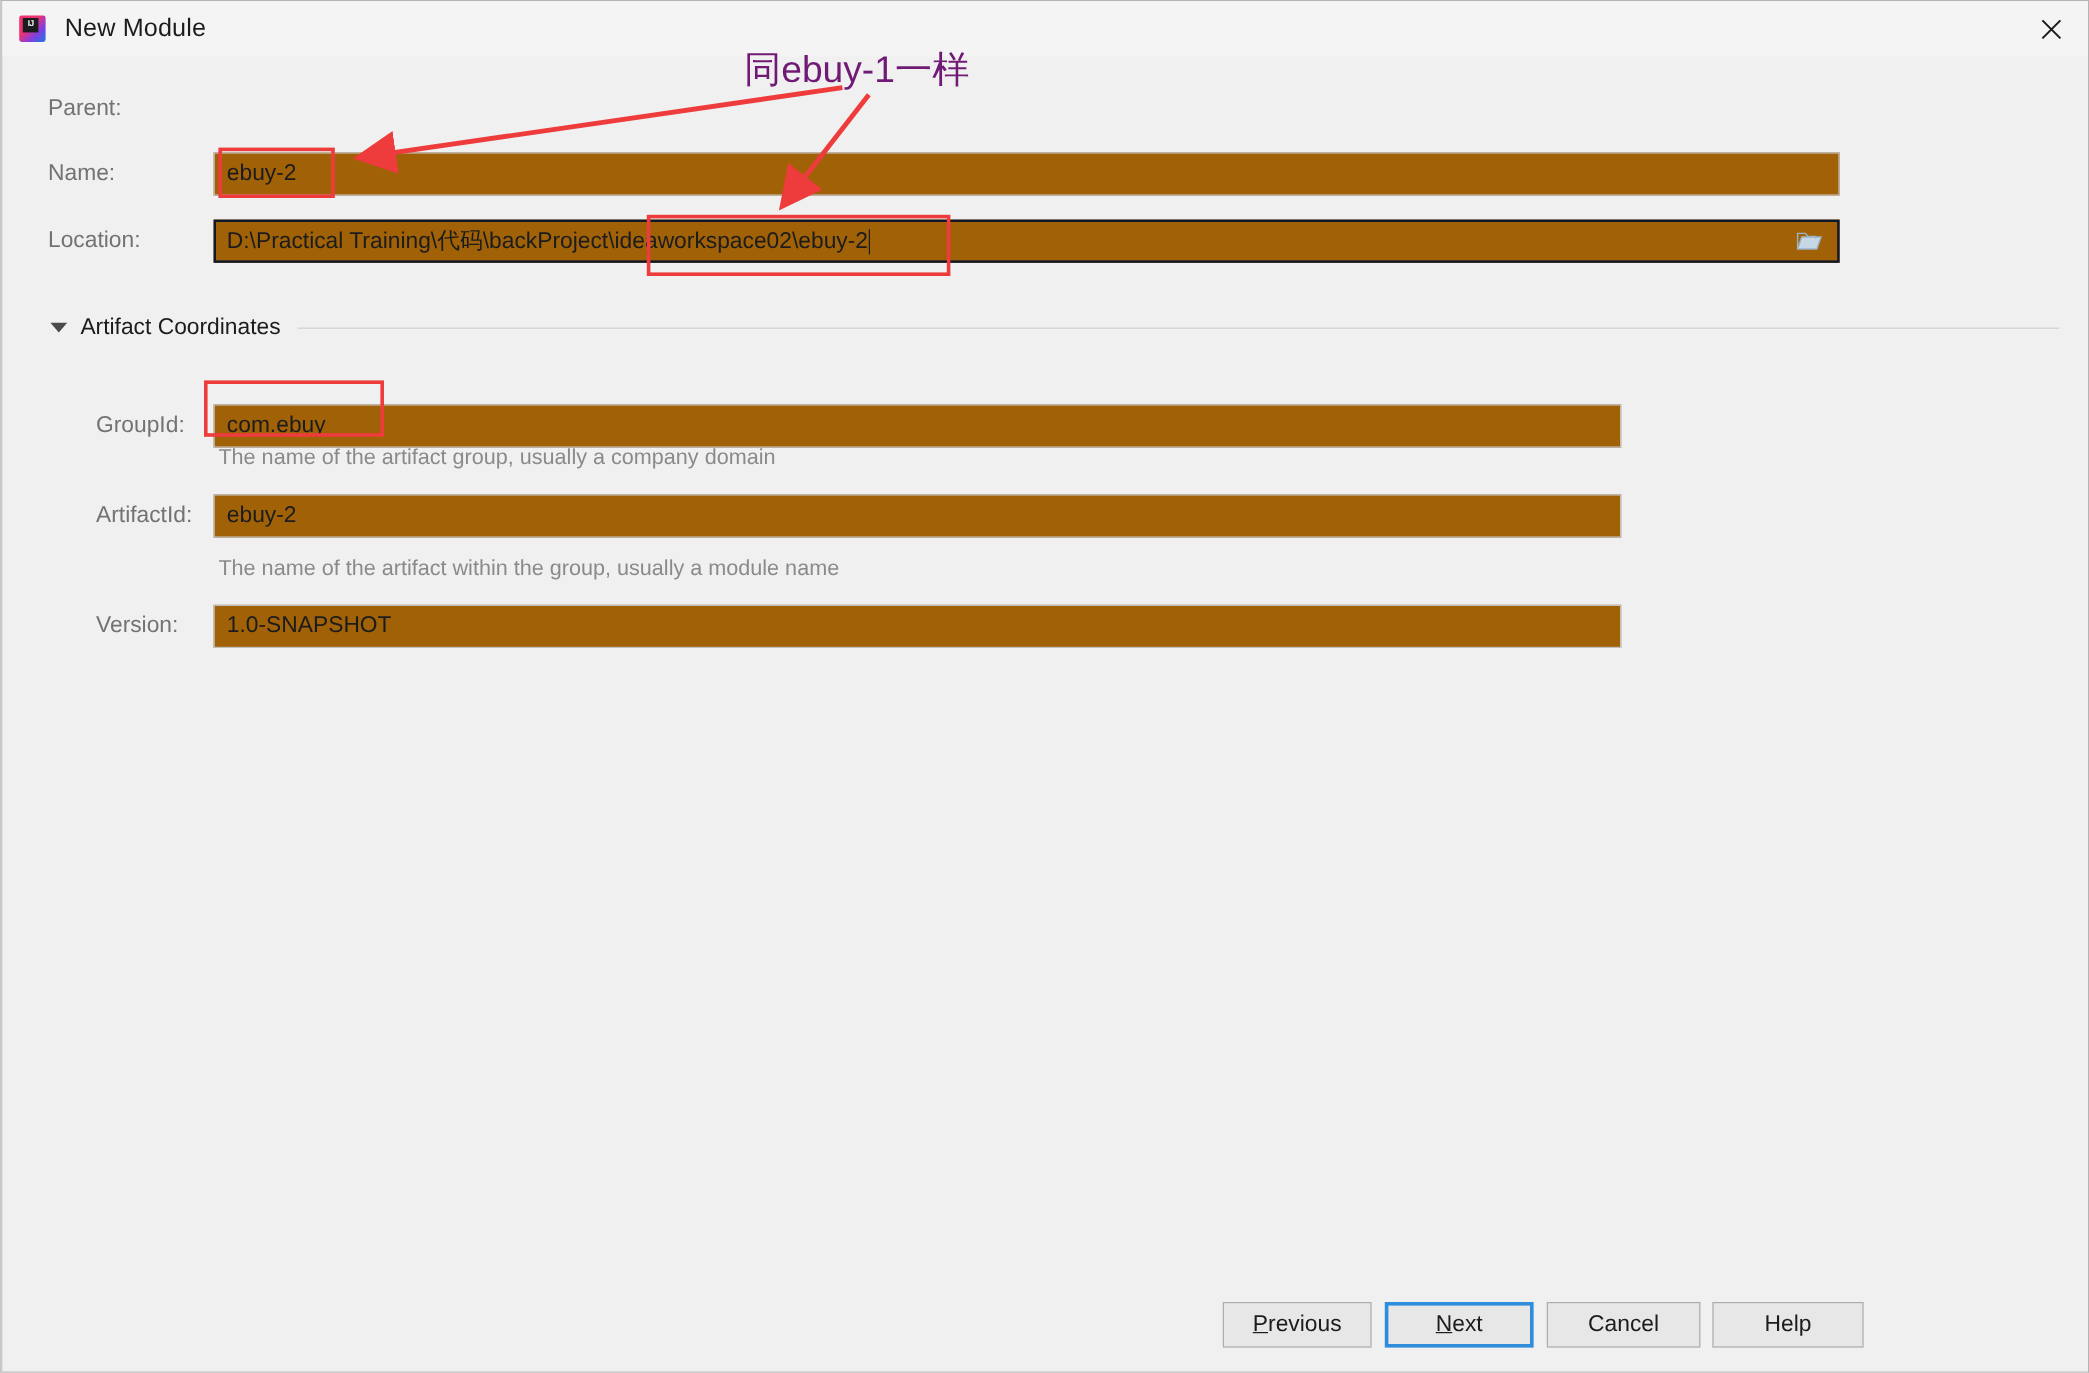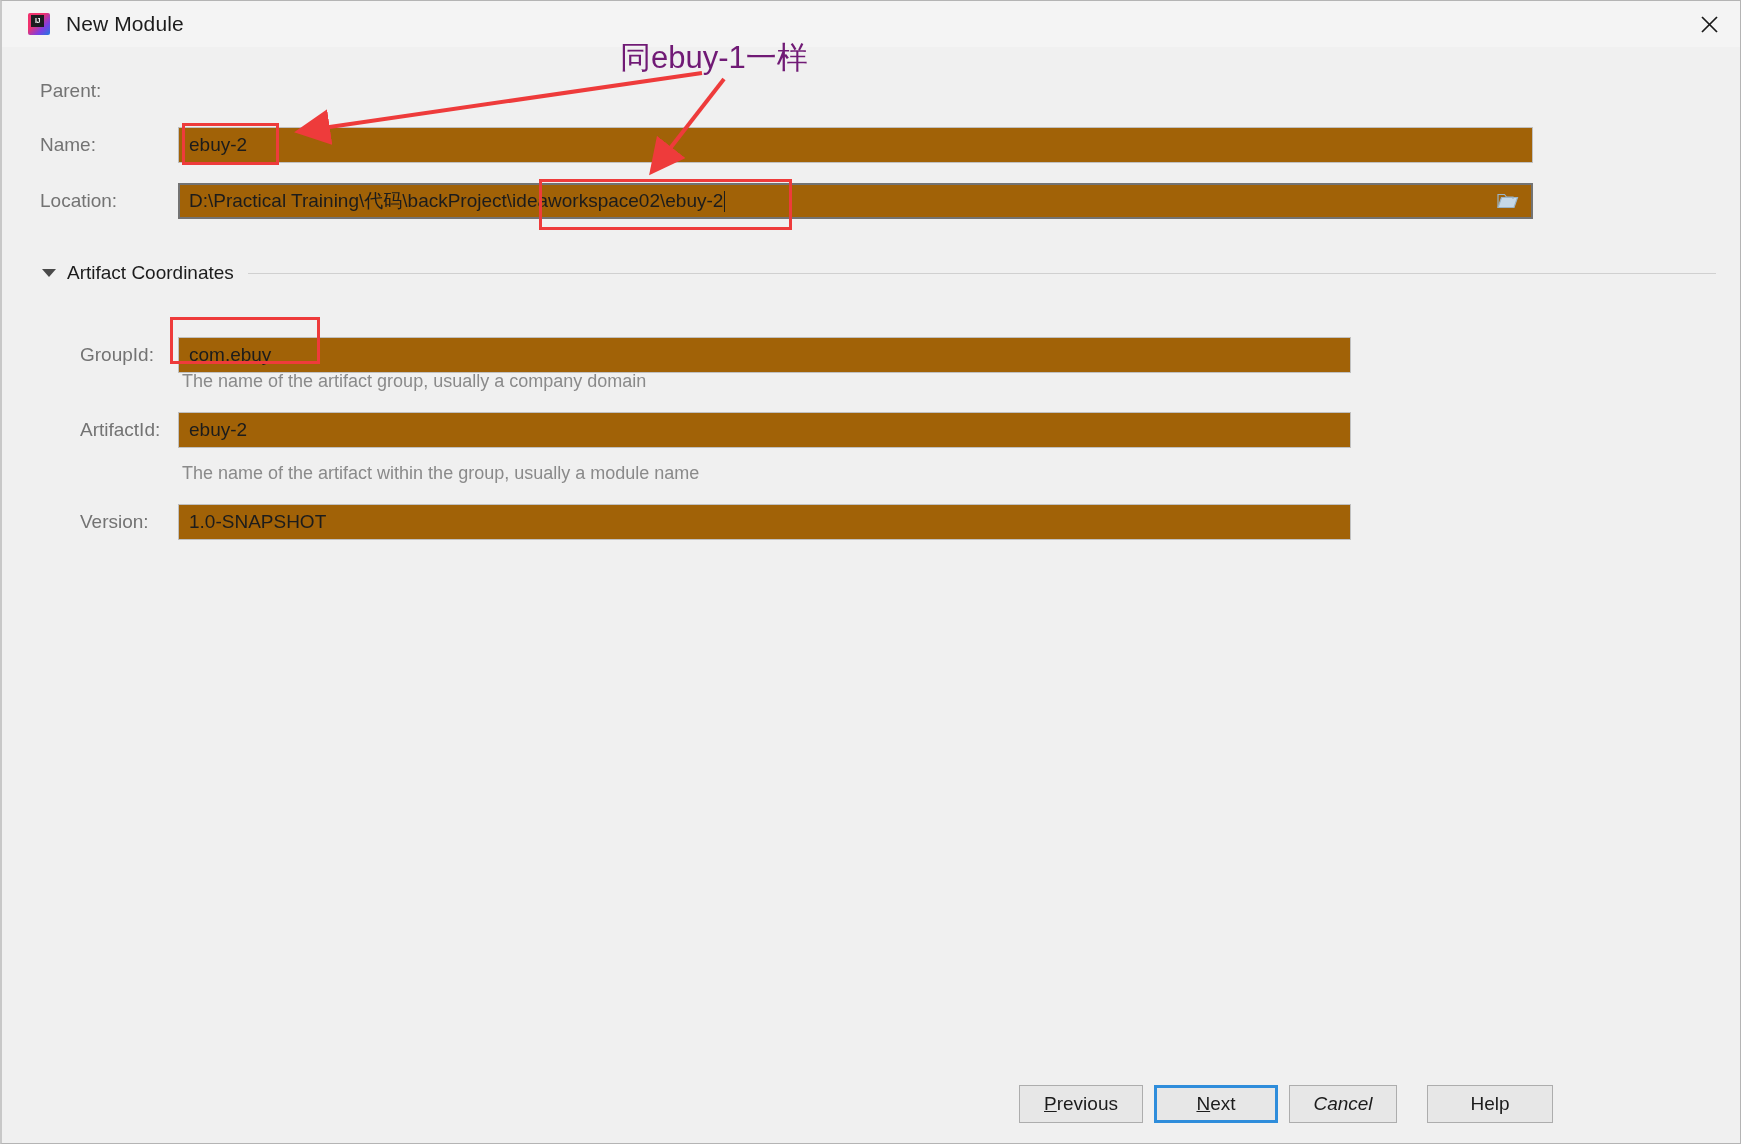--- a/index.html
+++ b/index.html
@@ -24,21 +24,20 @@
   }
 
   
   #titlebar {
     position: absolute;
     top: 0; left: 0; right: 0;
     height: 46px;
     background: #f4f4f4;
     display: flex;
     align-items: center;
-    padding-left: 12px;
   }
   #app-icon {
     width: 22px; height: 22px;
     margin-left: 14px;
     border-radius: 2px;
     position: relative;
     background: linear-gradient(135deg,#f0326e 0%, #f0326e 38%, #7b3fe4 70%, #1f7ae0 100%);
     flex: none;
   }
   #app-icon::after {
@@ -94,21 +93,21 @@
     color: #1c1c1c;
     padding-left: 10px;
   }
   .field.readonly-combo {
     background: #e4e4e4;
     border: 1px solid #c8c8c8;
     justify-content: space-between;
     padding-right: 14px;
   }
   .field.focused {
-    border: 2px solid #737373;
+    border: 2px solid #0f172a;
     padding-left: 9px;
   }
   .caret {
     display: inline-block;
     width: 1px;
     height: 21px;
     background: #1c1c1c;
     margin-left: 1px;
     vertical-align: middle;
   }
@@ -217,21 +216,21 @@
     cursor: default;
     font-family: "Liberation Sans", sans-serif;
   }
   .btn .mn { text-decoration: underline; }
   #btn-previous { left: 1017px; width: 124px; }
   #btn-next {
     left: 1152px; width: 124px;
     border: 3px solid #2f8ddb;
     background: #e7e7e7;
   }
-  #btn-cancel { left: 1287px; width: 108px; font-style: italic; }
+  #btn-cancel { left: 1287px; width: 128px; }
   #btn-help   { left: 1425px; width: 126px; align-items: center; }
 
   
   #annotations {
     position: absolute;
     inset: 0;
     pointer-events: none;
   }
   .anno-text {
     position: absolute;

